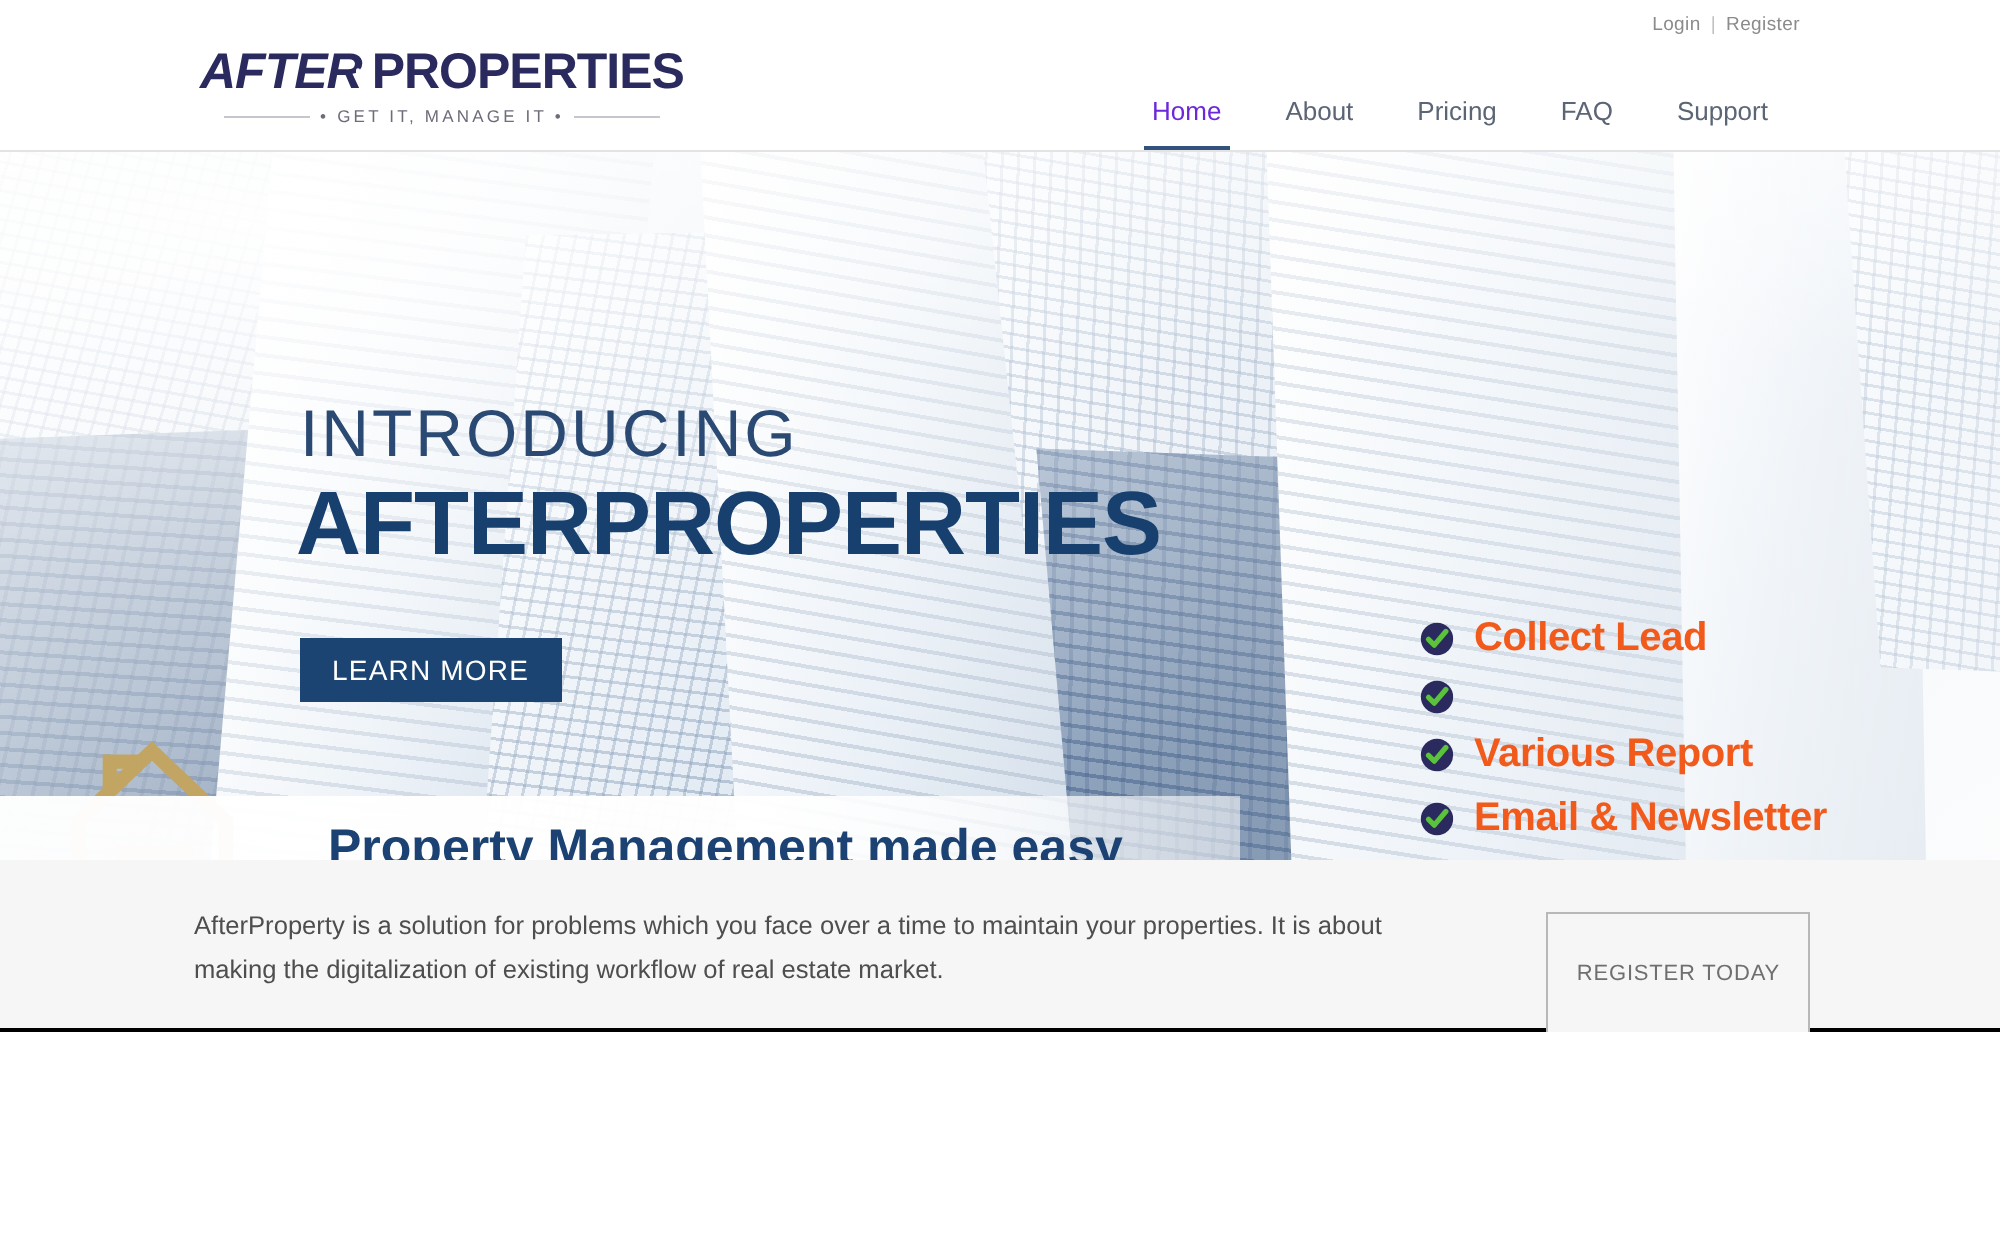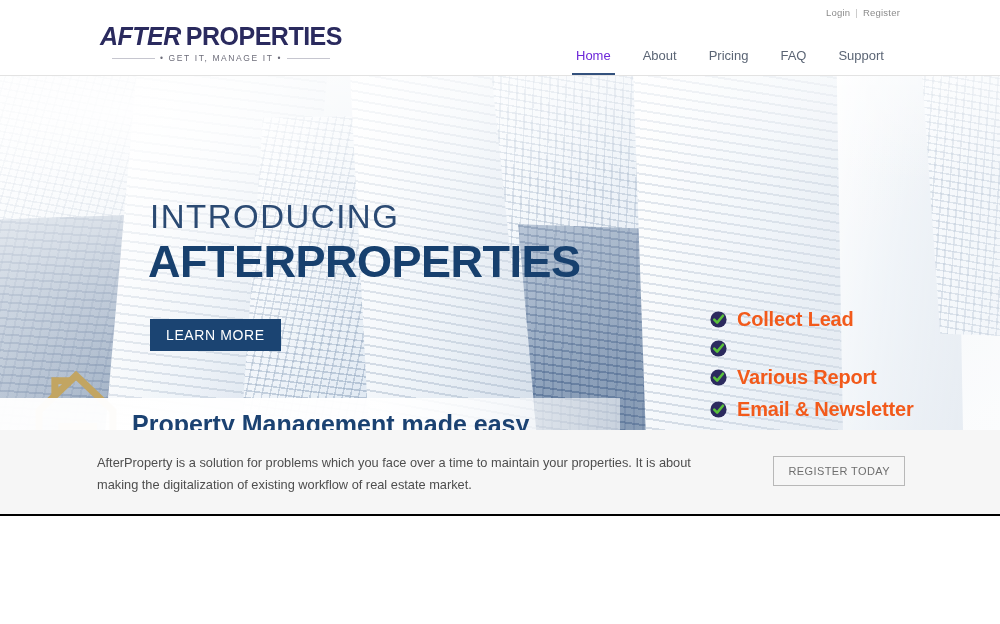--- a/index.html
+++ b/index.html
@@ -179,20 +179,21 @@
   .banner {
     position: absolute; left: 0; top: 322px;
     width: 620px; height: 52px;
     background: linear-gradient(90deg, rgba(255,255,255,.97) 0%, rgba(255,255,255,.97) 62%, rgba(255,255,255,.55) 100%);
     display: flex; align-items: center;
   }
   .banner-txt {
     font-size: 25px; color: #1b4272;
     font-weight: 600; padding-left: 132px;
     white-space: nowrap;
+    margin-left: 32px;
   }
   .house-ico {
     position: absolute; left: 32px; top: 294px;
     width: 88px; height: 92px;
   }
 
   
   .intro {
     position: relative;
     height: 86px;
@@ -204,21 +205,21 @@
     width: 600px;
     font-size: 12.8px; color: #4e4e4e;
     line-height: 1.75;
   }
   .intro-btn {
     position: absolute; right: 95px; top: 26px;
     background: #f6f6f6;
     border: 1px solid #b8b8b8;
     color: #6f6f6f;
     font-size: 11px; letter-spacing: .4px;
-    padding: 8px 14px; cursor: pointer;
+    padding: 24px 14px; cursor: pointer;
   }
 
   
   .about { position: relative; height: 108px; background: #ffffff; }
 </style>
 </head>
 <body>
 
 <div class="header">
 

